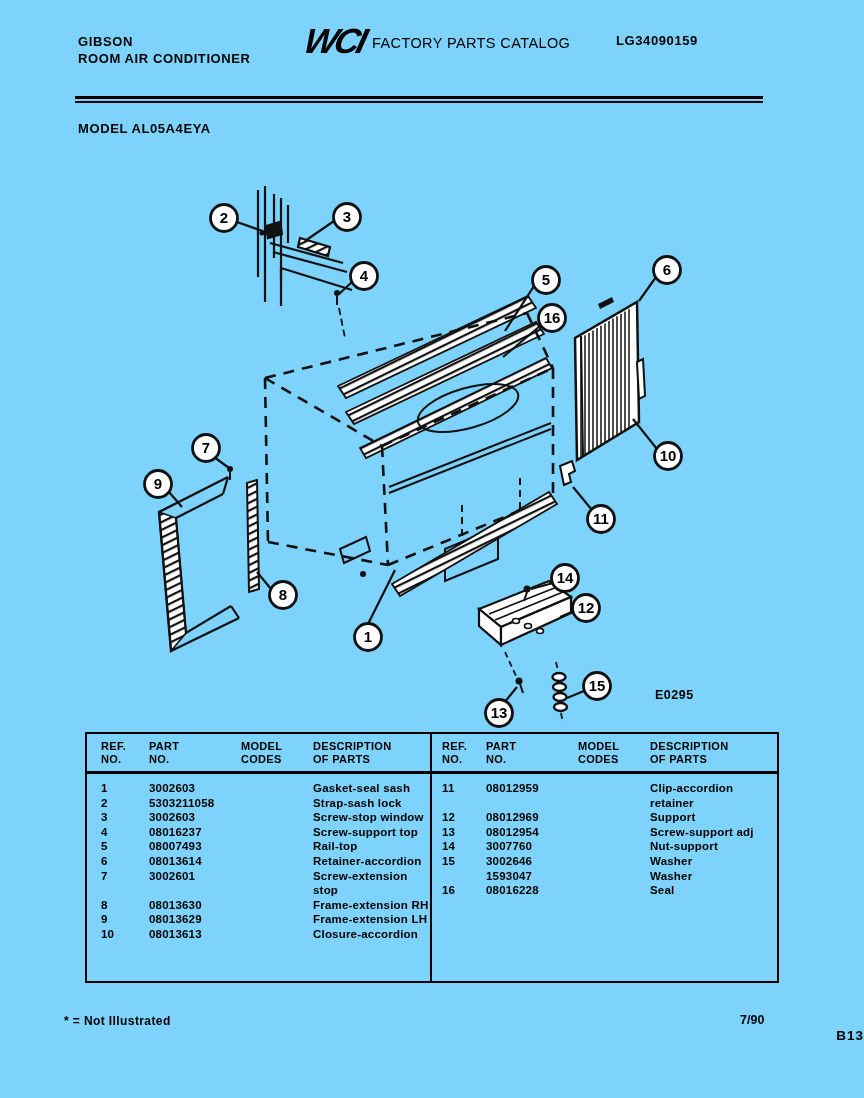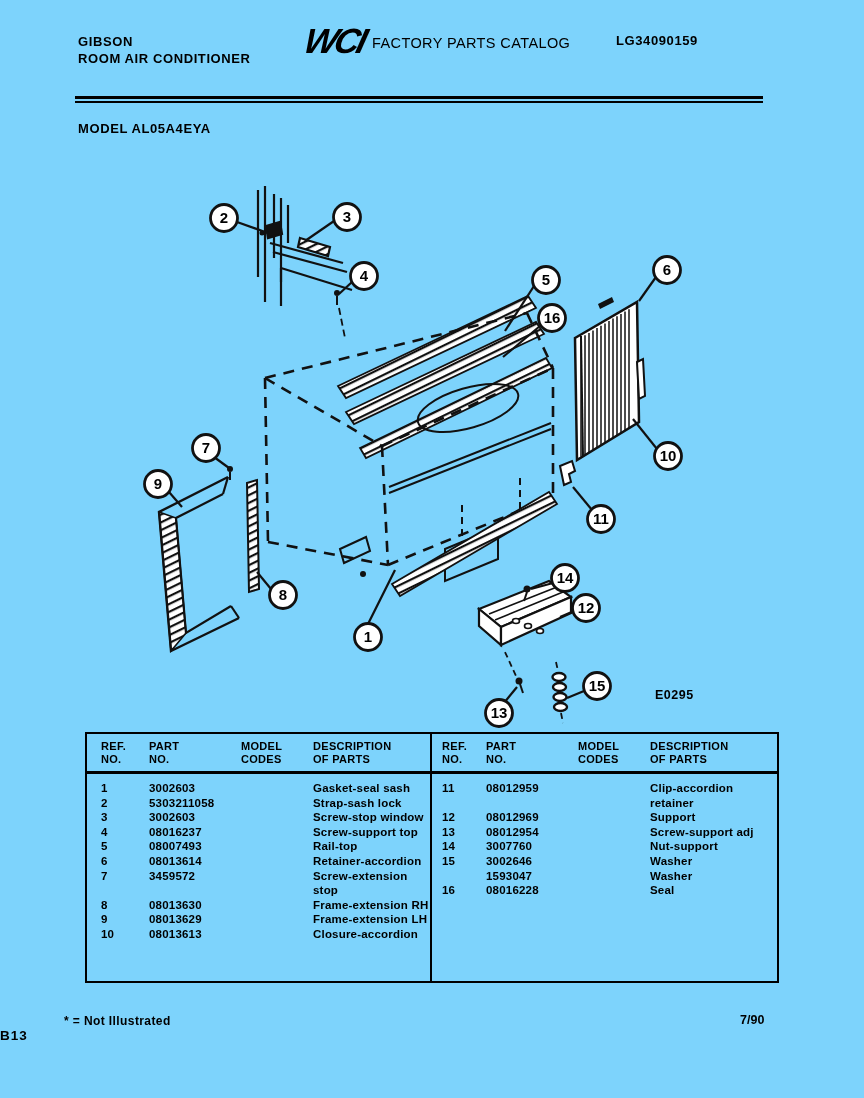--- a/index.html
+++ b/index.html
@@ -23,21 +23,21 @@
   .tgroup.left{border-right:2px solid #000;}
   .thead{display:grid;border-bottom:3px solid #000;padding:6px 0 5px 0;}
   .tbody{padding-top:7px;}
   .trow{display:grid;}
   .tgroup.left .thead,.tgroup.left .trow{grid-template-columns:48px 92px 72px auto;padding-left:14px;}
   .tgroup.right .thead,.tgroup.right .trow{grid-template-columns:44px 92px 72px auto;padding-left:10px;}
   .thead span{font-size:11px;font-weight:700;line-height:13px;white-space:pre-line;letter-spacing:.3px;}
   .trow span{font-size:11.5px;font-weight:700;line-height:14.6px;white-space:pre-line;letter-spacing:.2px;}
   
   .footnote{left:64px;top:1014px;font-size:12px;font-weight:700;letter-spacing:.4px;}
-  .page-number{left:0;top:1028px;width:864px;text-align:left;font-size:13.5px;font-weight:700;letter-spacing:1px;}
+  .page-number{left:0;top:1028px;width:864px;text-align:right;font-size:13.5px;font-weight:700;letter-spacing:1px;}
   .date-code{left:740px;top:1013px;font-size:12.5px;font-weight:700;}
   svg text{font-family:"Liberation Sans",sans-serif;}
 </style>
 </head>
 <body>
 
 <div class="sheet">
 
   <div class="abs brand">GIBSON
 ROOM AIR CONDITIONER</div>
@@ -305,21 +305,21 @@
 
           <div class="trow">
             <span>6</span>
             <span>08013614</span>
             <span></span>
             <span>Retainer-accordion</span>
           </div>
 
           <div class="trow">
             <span>7</span>
-            <span>3459572</span>
+            <span>3002601</span>
             <span></span>
             <span>Screw-extension stop</span>
           </div>
 
           <div class="trow">
             <span>8</span>
             <span>08013630</span>
             <span></span>
             <span>Frame-extension RH</span>
           </div>

